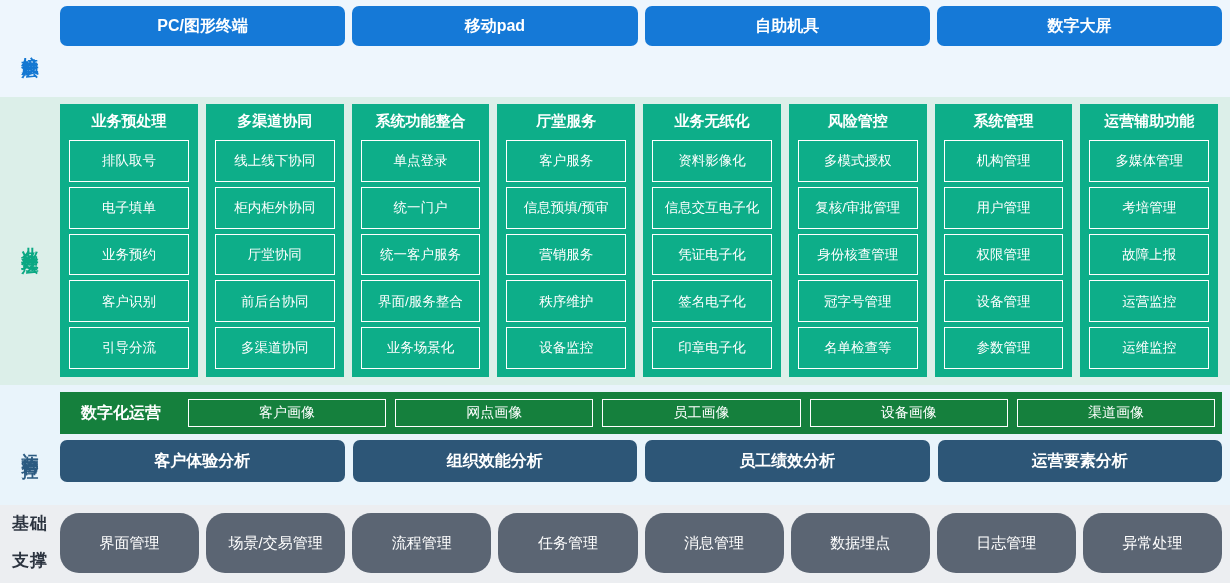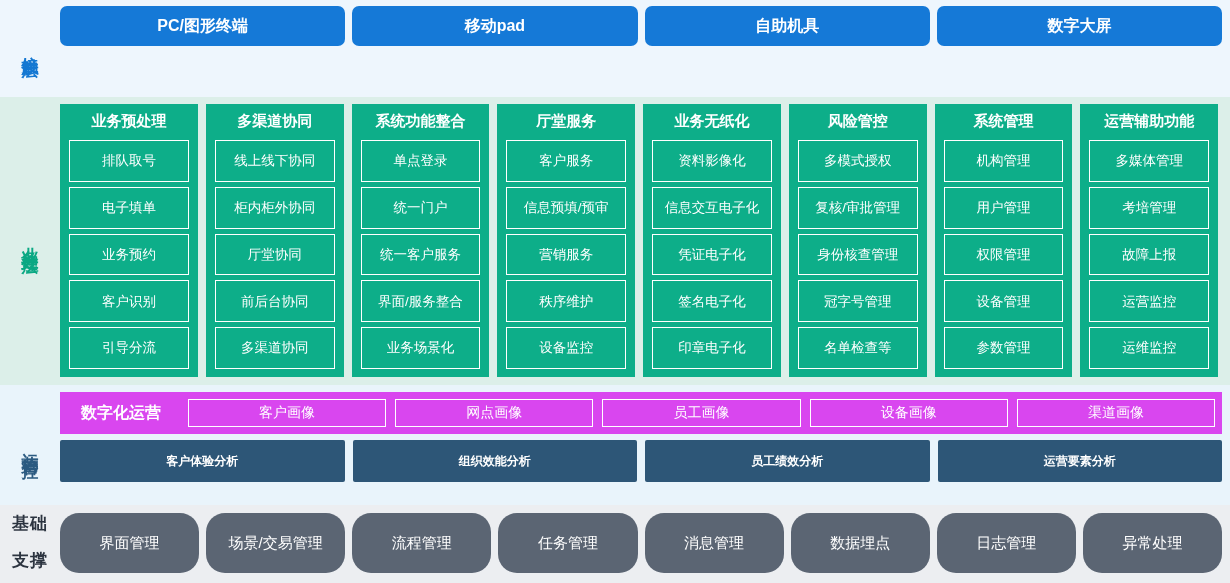--- a/index.html
+++ b/index.html
@@ -154,21 +154,21 @@
 
   
   #layer-ops {
     height: 120px;
     background: #e9f4fb;
     padding: 7px 8px 8px 0;
   }
   #layer-ops .layer-label { color: #2b5a80; }
   #layer-ops .layer-body { gap: 6px; }
   .ops-portrait-bar {
-    background: #d946ef;
+    background: #15803d;
     height: 42px;
     display: flex;
     align-items: center;
     padding: 0 7px;
     gap: 9px;
     box-sizing: border-box;
   }
   .ops-portrait-title {
     color: #ffffff;
     font-size: 16px;
@@ -189,23 +189,23 @@
     white-space: nowrap;
   }
   .ops-analysis-row {
     display: flex;
     gap: 8px;
     height: 42px;
   }
   .ops-analysis-box {
     flex: 1 1 0;
     background: #2d5677;
-    border-radius: 2px;
-    color: #ffffff;
-    font-size: 12px;
+    border-radius: 7px;
+    color: #ffffff;
+    font-size: 16px;
     font-weight: bold;
     display: flex;
     align-items: center;
     justify-content: center;
     box-sizing: border-box;
   }
 
   
   #layer-base {
     height: 78px;

